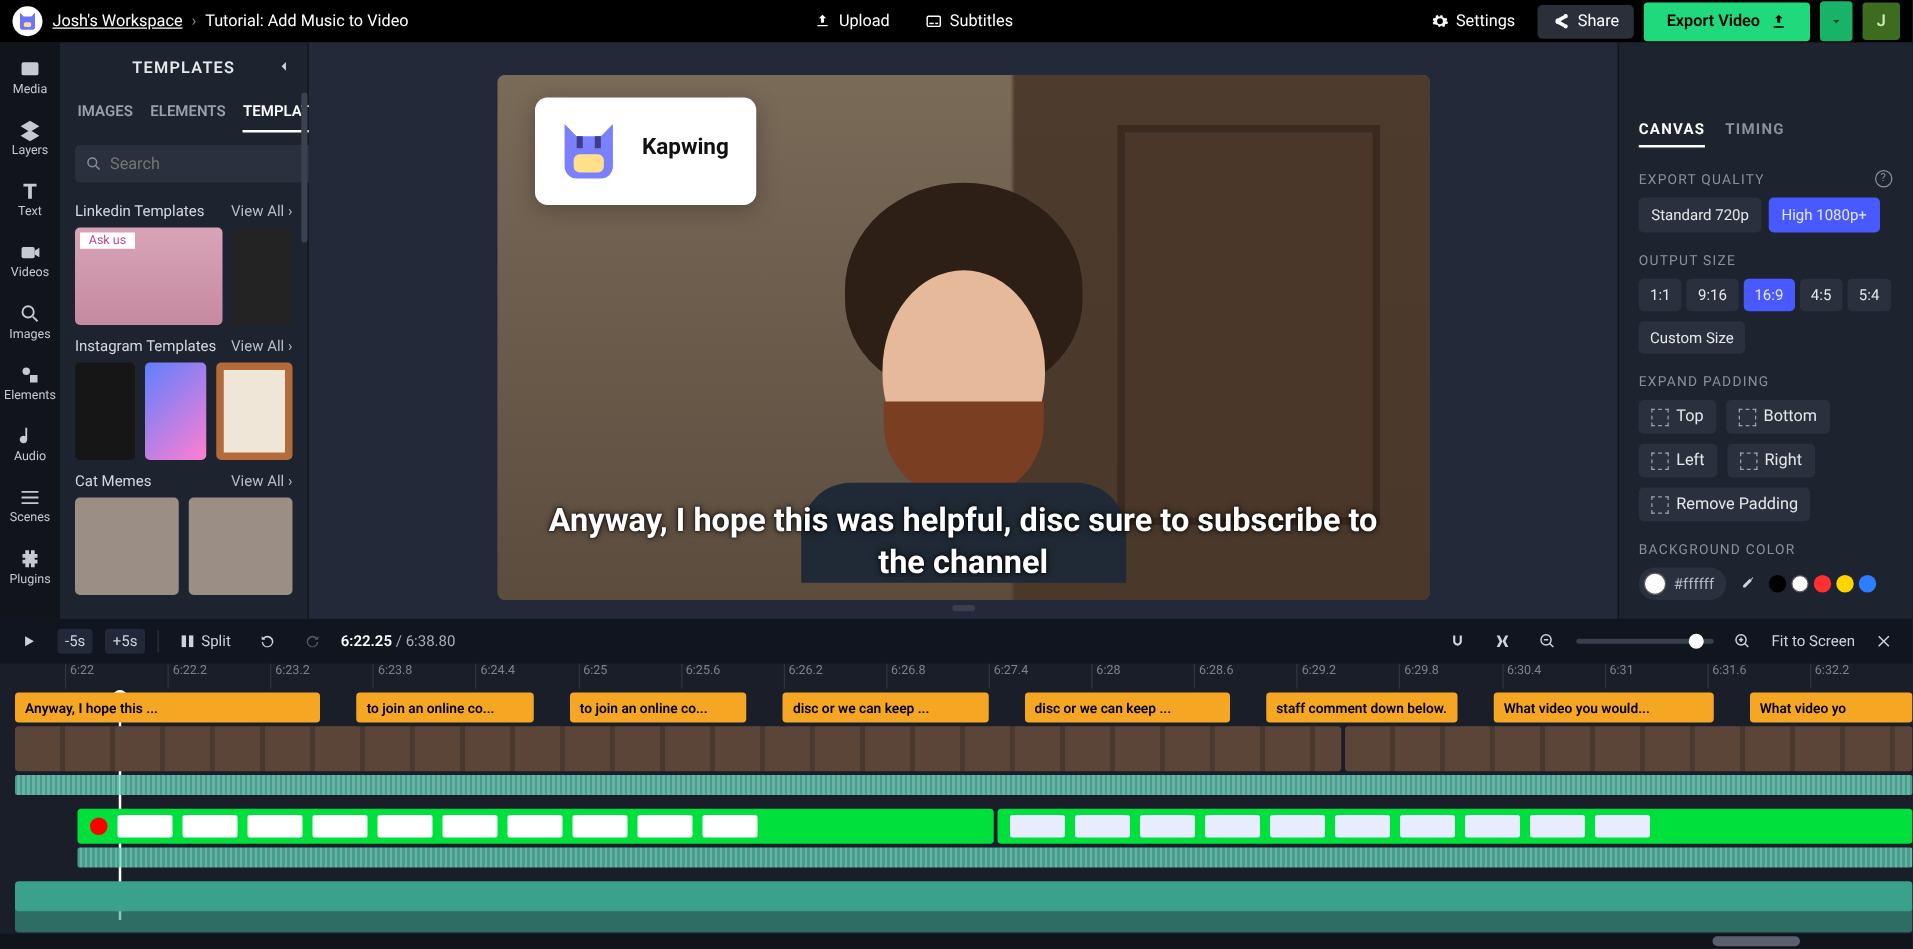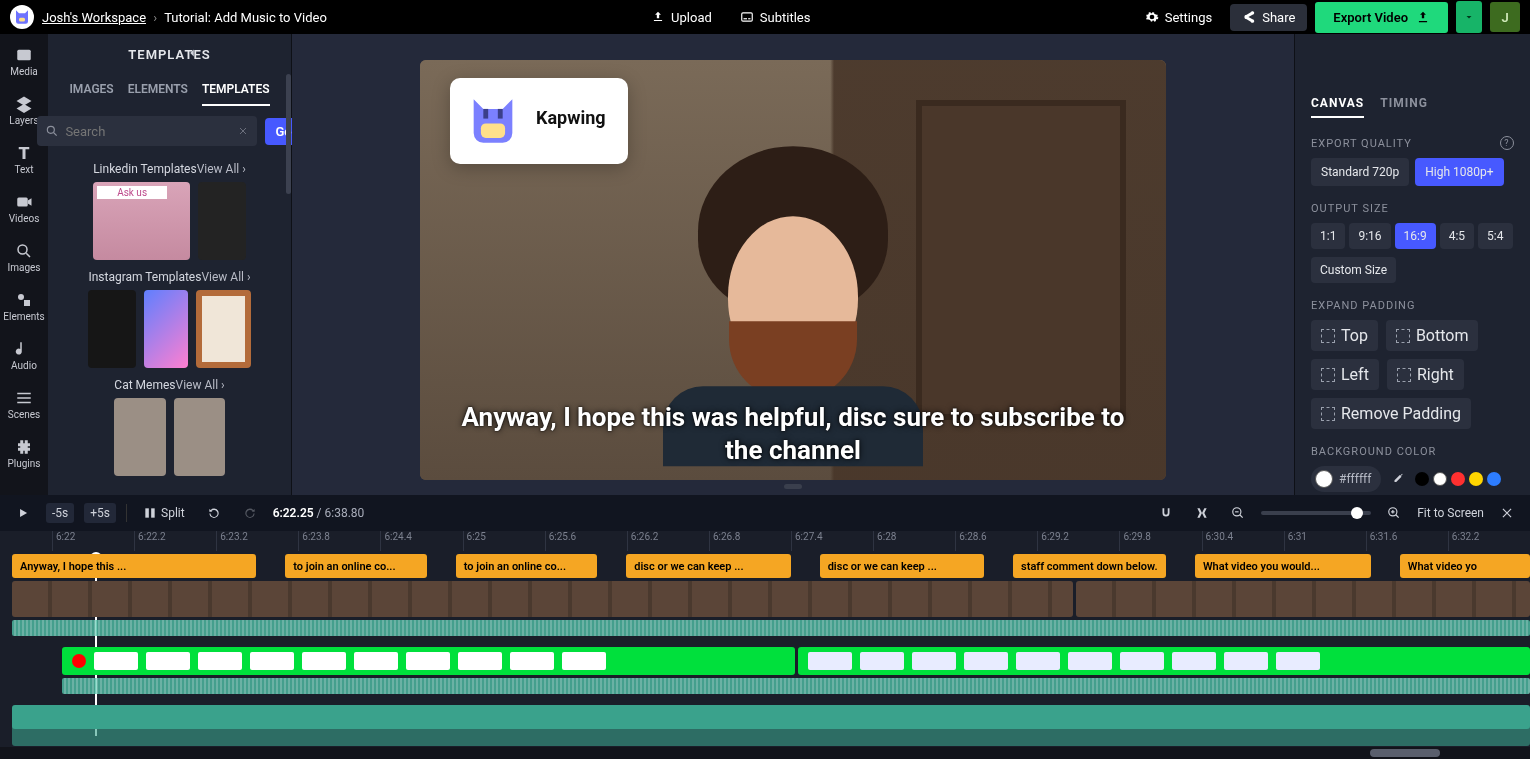--- a/index.html
+++ b/index.html
@@ -15,38 +15,38 @@
 .top-btn svg { width:14px; height:14px; fill:#fff; }
 .share-btn { background:#2b2f3a; border-radius:4px; padding:6px 12px; }
 .export-btn { background:#1fd97c; color:#000; font-weight:600; padding:8px 18px; border-radius:3px; display:flex; align-items:center; gap:8px;}
 .export-btn svg { fill:#000; width:14px; height:14px;}
 .export-drop { background:#17b468; width:26px; height:32px; display:flex; align-items:center; justify-content:center; border-radius:3px;}
 .avatar-sq { width:30px; height:30px; background:#3d6b1f; color:#cfe8b8; display:flex; align-items:center; justify-content:center; border-radius:3px; font-weight:600;}
 .main { flex:1; display:flex; min-height:0; }
 .tool-rail { width:48px; background:#12141b; display:flex; flex-direction:column; align-items:center; padding-top:6px; gap:6px; }
 .rail-item { width:48px; display:flex; flex-direction:column; align-items:center; gap:2px; padding:6px 0; font-size:10px; color:#c7c9d1; cursor:pointer;}
 .rail-item svg { width:18px; height:18px; fill:#c7c9d1; }
-.left-panel { width:244px; background:#1e2330; display:flex; flex-direction:column; border-right:1px solid #0e1016; position:relative;align-items:center;}
+.left-panel { width:199px; background:#1e2330; display:flex; flex-direction:column; border-right:1px solid #0e1016; position:relative;}
 .panel-head { height:40px; display:flex; align-items:center; justify-content:center; position:relative; font-size:13px; font-weight:600; letter-spacing:1px;}
 .panel-collapse { position:absolute; right:8px; top:8px; width:22px; height:22px; display:flex; align-items:center; justify-content:center;}
 .panel-tabs { display:flex; gap:14px; padding:8px 14px 0; font-size:12px; font-weight:600; color:#9aa0ad;}
 .panel-tab { padding-bottom:8px; cursor:pointer;}
 .panel-tab.active { color:#fff; border-bottom:2px solid #fff;}
 .search-row { display:flex; gap:8px; padding:10px 12px; align-items:center;}
 .search-box { flex:1; background:#2b303e; border-radius:4px; height:30px; display:flex; align-items:center; padding:0 8px; gap:6px;}
 .search-box input { flex:1; background:transparent; border:none; color:#c9ccd6; font-size:13px; outline:none;}
 .go-btn { background:#4759ff; color:#fff; border-radius:4px; padding:6px 10px; font-size:13px; font-weight:600; cursor:pointer;}
 .tpl-section { padding:6px 12px 4px;}
 .tpl-head { display:flex; justify-content:space-between; align-items:center; font-size:12px; color:#d5d8e0; margin-bottom:6px;}
 .tpl-head .view-all { color:#b9bcc7; cursor:pointer;}
 .tpl-row { display:flex; gap:8px;}
 .tpl-thumb { height:78px; background:#2b303e; border-radius:4px; flex:1;}
 .tpl-thumb.small { flex:0 0 48px;}
 .thumb-linkedin { background:linear-gradient(180deg,#d9a4b8,#c58aa0); position:relative;}
-.askus { position:absolute; top:4px; left:4px; background:#fff; color:#bd4a8b; font-size:10px; padding:1px 20px;}
+.askus { position:absolute; top:4px; left:4px; background:#fff; color:#bd4a8b; font-size:10px; padding:1px 7px;}
 .thumb-dark { background:#232323;}
 .thumb-ig1 { background:#161616;}
 .thumb-ig2 { background:linear-gradient(135deg,#5f7fff,#ff7fd0); }
 .thumb-ig3 { background:#f0e6d8; border:6px solid #b36b3a; }
 .thumb-cat { background:#9b8f85;}
 .scrollbar-fake { position:absolute; right:0; top:40px; width:5px; height:120px; background:#3c4150; border-radius:3px;}
 .canvas-area { flex:1; background:#24293a; display:flex; align-items:flex-start; justify-content:center; padding:26px 10px 10px; min-width:0; position:relative;}
 .video-frame { width:746px; height:420px; background:linear-gradient(120deg,#6d5a48 0%, #5a4a3b 30%, #3f3228 60%, #2d241c 100%); border-radius:6px; position:relative; overflow:hidden;}
 .room-back { position:absolute; inset:0; background:
   linear-gradient(90deg, rgba(60,45,35,0.0) 0%, rgba(60,45,35,0.0) 55%, rgba(72,54,41,0.9) 55.5%, rgba(72,54,41,0.9) 100%),
@@ -74,21 +74,21 @@
 .rlabel { font-size:11px; letter-spacing:1px; color:#8c909c; margin:16px 0 8px; display:flex; justify-content:space-between; align-items:center;}
 .rlabel:first-of-type { margin-top:0;}
 .seg { display:flex; gap:6px;}
 .seg-btn { background:#2b303e; border-radius:4px; padding:7px 10px; color:#e5e7eb; font-size:12px; cursor:pointer;}
 .seg-btn.active { background:#4759ff; }
 .sizes { display:flex; gap:4px; flex-wrap:wrap;}
 .size-btn { background:#2b303e; border-radius:4px; padding:6px 9px; font-size:12px; color:#e5e7eb; cursor:pointer;}
 .size-btn.active { background:#4759ff;}
 .custom-btn { margin-top:8px;}
 .pad-grid { display:flex; flex-wrap:wrap; gap:8px;}
-.pad-btn { background:#2b303e; border-radius:4px; padding:6px 10px; font-size:16px; color:#e5e7eb; display:flex; align-items:center; gap:6px; cursor:pointer;}
+.pad-btn { background:#2b303e; border-radius:4px; padding:6px 10px; font-size:13px; color:#e5e7eb; display:flex; align-items:center; gap:6px; cursor:pointer;}
 .dashed { width:14px; height:14px; border:1px dashed #9aa0ad;}
 .bg-row { display:flex; align-items:center; gap:8px; margin-top:4px;}
 .bg-chip { background:#2b303e; border-radius:16px; padding:4px 10px 4px 4px; display:flex; align-items:center; gap:6px;}
 .sw { width:18px; height:18px; border-radius:50%; border:1px solid #555;}
 .swatches { display:flex; gap:4px;}
 .swc { width:14px; height:14px; border-radius:50%;}
 .timeline-bar { height:36px; background:#111520; display:flex; align-items:center; padding:0 10px; gap:10px; font-size:12px; color:#cfd2da;}
 .tbtn { padding:3px 6px; background:#222838; border-radius:3px; cursor:pointer; display:flex; align-items:center; gap:4px;}
 .tbtn.plain { background:transparent;}
 .tbtn svg { width:14px; height:14px; fill:#cfd2da;}

